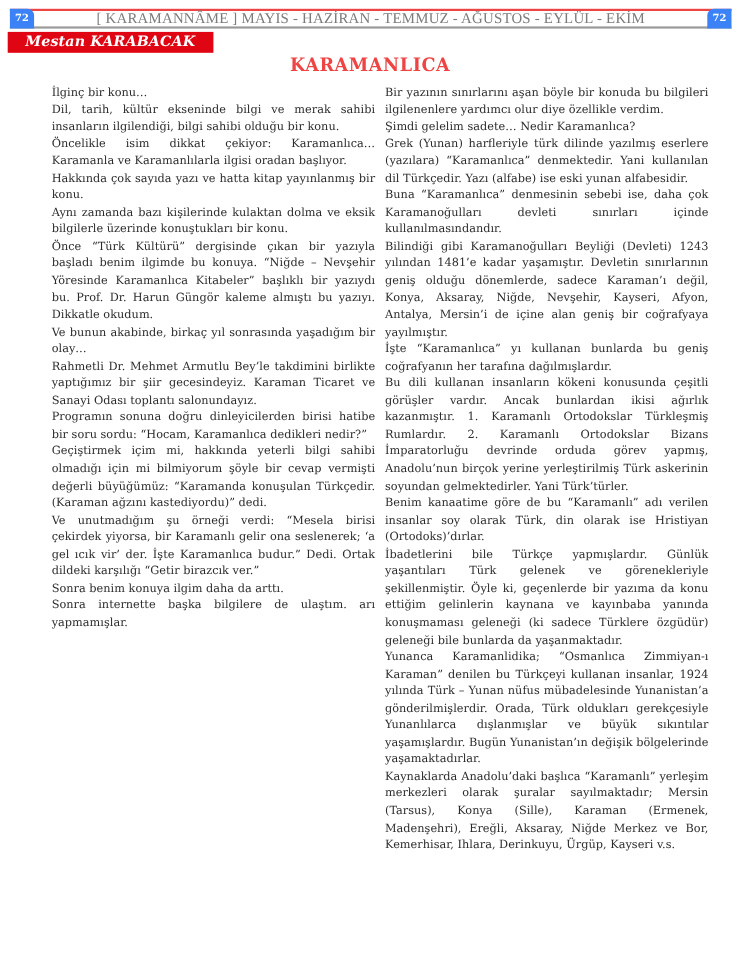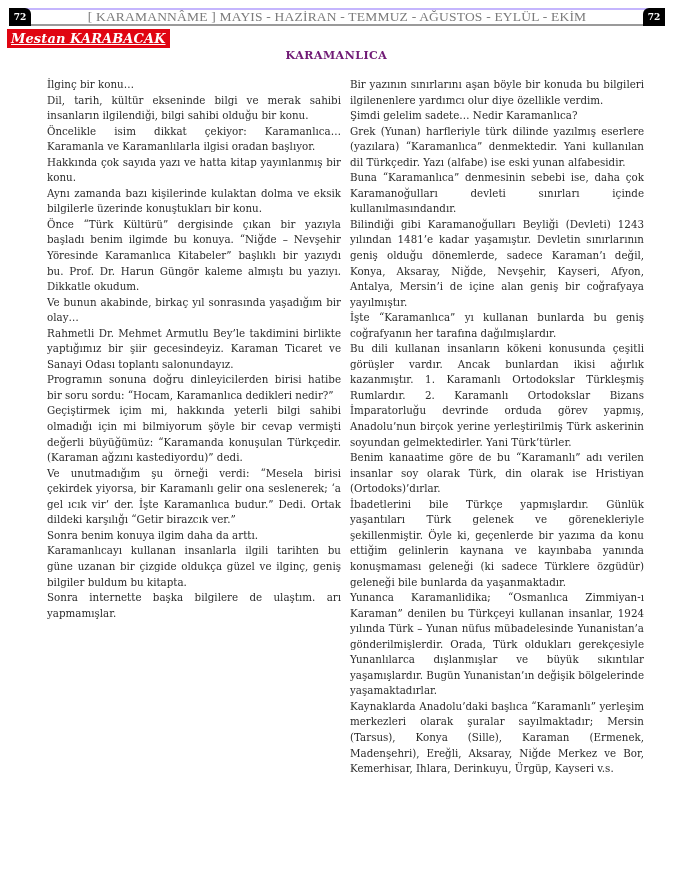--- a/index.html
+++ b/index.html
@@ -1,47 +1,47 @@
 <!DOCTYPE html>
 <html><head>
 <meta charset="utf-8">
 <style>
   * { box-sizing: border-box; margin: 0; padding: 0; }
   html, body { width: 673px; height: 886px; background: #ffffff; overflow: hidden; }
   body { position: relative; font-family: "DejaVu Serif", "Liberation Serif", serif; color: #2a2a2a; }
 
   .header-bar {
     position: absolute; left: 9px; top: 8px; width: 656px; height: 18px;
-    border-top: 2px solid #c4b5fd; border-bottom: 2px solid #9a9a9a;
+    border-top: 2px solid #ef4444; border-bottom: 2px solid #9a9a9a;
     display: flex; align-items: center; justify-content: center;
   }
   .page-tab {
     position: absolute; top: 8px; width: 22px; height: 18px;
-    background: #000000; color: #fff; font-size: 9px; font-weight: bold;
+    background: #3b82f6; color: #fff; font-size: 9px; font-weight: bold;
     display: flex; align-items: center; justify-content: center;
     border-radius: 5px 5px 0 0;
     font-family: "DejaVu Serif", serif;
   }
   .page-tab.left { left: 9px; border-radius: 0 6px 0 0; }
   .page-tab.right { left: 643px; border-radius: 6px 0 0 0; }
   .header-title {
     font-family: "Liberation Serif", serif; font-size: 13.5px; color: #7b7b7b; letter-spacing: 0.2px;
   }
 
   .author-label {
-    position: absolute; left: 7px; top: 29px; height: 19px; padding: 0 4px;
+    position: absolute; left: 7px; top: 29px; height: 19px; padding: 0 16px;
     background: #e00512; color: #fff;
     font-family: "DejaVu Serif", serif; font-style: italic; font-weight: bold;
-    font-size: 13px; line-height: 19px; letter-spacing: 0.1px; text-decoration: underline;
+    font-size: 13px; line-height: 19px; letter-spacing: 0.1px;
   }
 
   .article-title {
     position: absolute; left: 0; top: 49px; width: 673px; text-align: center;
-    font-family: "DejaVu Serif", serif; font-weight: bold; font-size: 11px;
-    color: #701a75; letter-spacing: 0.5px; transform: scaleY(1.05);
+    font-family: "DejaVu Serif", serif; font-weight: bold; font-size: 16px;
+    color: #ef4444; letter-spacing: 0.5px; transform: scaleY(1.05);
   }
 
   .column {
     position: absolute; top: 77px; width: 294px;
     font-size: 10.3px; line-height: 15.55px; text-align: justify;
     font-family: "DejaVu Serif", serif; color: #2b2b2b;
   }
   .column.left { left: 47px; }
   .column.right { left: 350px; }
   .column p { margin: 0; }
@@ -66,21 +66,20 @@
   <p>Öncelikle isim dikkat çekiyor: Karamanlıca… Karamanla ve Karamanlılarla ilgisi oradan başlıyor.</p>
   <p>Hakkında çok sayıda yazı ve hatta kitap yayınlanmış bir konu.</p>
   <p>Aynı zamanda bazı kişilerinde kulaktan dolma ve eksik bilgilerle üzerinde konuştukları bir konu.</p>
   <p>Önce “Türk Kültürü” dergisinde çıkan bir yazıyla başladı benim ilgimde bu konuya. “Niğde – Nevşehir Yöresinde Karamanlıca Kitabeler” başlıklı bir yazıydı bu. Prof. Dr. Harun Güngör kaleme almıştı bu yazıyı. Dikkatle okudum.</p>
   <p>Ve bunun akabinde, birkaç yıl sonrasında yaşadığım bir olay…</p>
   <p>Rahmetli Dr. Mehmet Armutlu Bey’le takdimini birlikte yaptığımız bir şiir gecesindeyiz. Karaman Ticaret ve Sanayi Odası toplantı salonundayız.</p>
   <p>Programın sonuna doğru dinleyicilerden birisi hatibe bir soru sordu: “Hocam, Karamanlıca dedikleri nedir?”</p>
   <p>Geçiştirmek içim mi, hakkında yeterli bilgi sahibi olmadığı için mi bilmiyorum şöyle bir cevap vermişti değerli büyüğümüz: “Karamanda konuşulan Türkçedir. (Karaman ağzını kastediyordu)” dedi.</p>
   <p>Ve unutmadığım şu örneği verdi: “Mesela birisi çekirdek yiyorsa, bir Karamanlı gelir ona seslenerek; ‘a gel ıcık vir’ der. İşte Karamanlıca budur.” Dedi. Ortak dildeki karşılığı  “Getir birazcık ver.”</p>
   <p>Sonra benim konuya ilgim daha da arttı.</p>
-  <p>Karamanlıcayı kullanan insanlarla ilgili tarihten bu güne uzanan bir çizgide oldukça güzel ve ilginç, geniş bilgiler buldum bu kitapta.</p>
   <p>Sonra internette başka bilgilere de ulaştım. arı yapmamışlar.</p>
 </div>
 
 <div class="column right">
   <p>Bir yazının sınırlarını aşan böyle bir konuda bu bilgileri ilgilenenlere yardımcı olur diye özellikle verdim.</p>
   <p>Şimdi gelelim sadete… Nedir Karamanlıca?</p>
   <p>Grek (Yunan) harfleriyle türk dilinde yazılmış eserlere (yazılara) “Karamanlıca” denmektedir. Yani kullanılan dil Türkçedir. Yazı (alfabe) ise eski yunan alfabesidir.</p>
   <p>Buna “Karamanlıca” denmesinin sebebi ise, daha çok Karamanoğulları devleti sınırları içinde kullanılmasındandır.</p>
   <p>Bilindiği gibi Karamanoğulları Beyliği (Devleti) 1243 yılından 1481’e kadar yaşamıştır. Devletin sınırlarının geniş olduğu dönemlerde, sadece Karaman’ı değil, Konya, Aksaray, Niğde, Nevşehir, Kayseri, Afyon, Antalya, Mersin’i de içine alan geniş bir coğrafyaya yayılmıştır.</p>
   <p>İşte “Karamanlıca” yı kullanan bunlarda bu geniş coğrafyanın her tarafına dağılmışlardır.</p>

